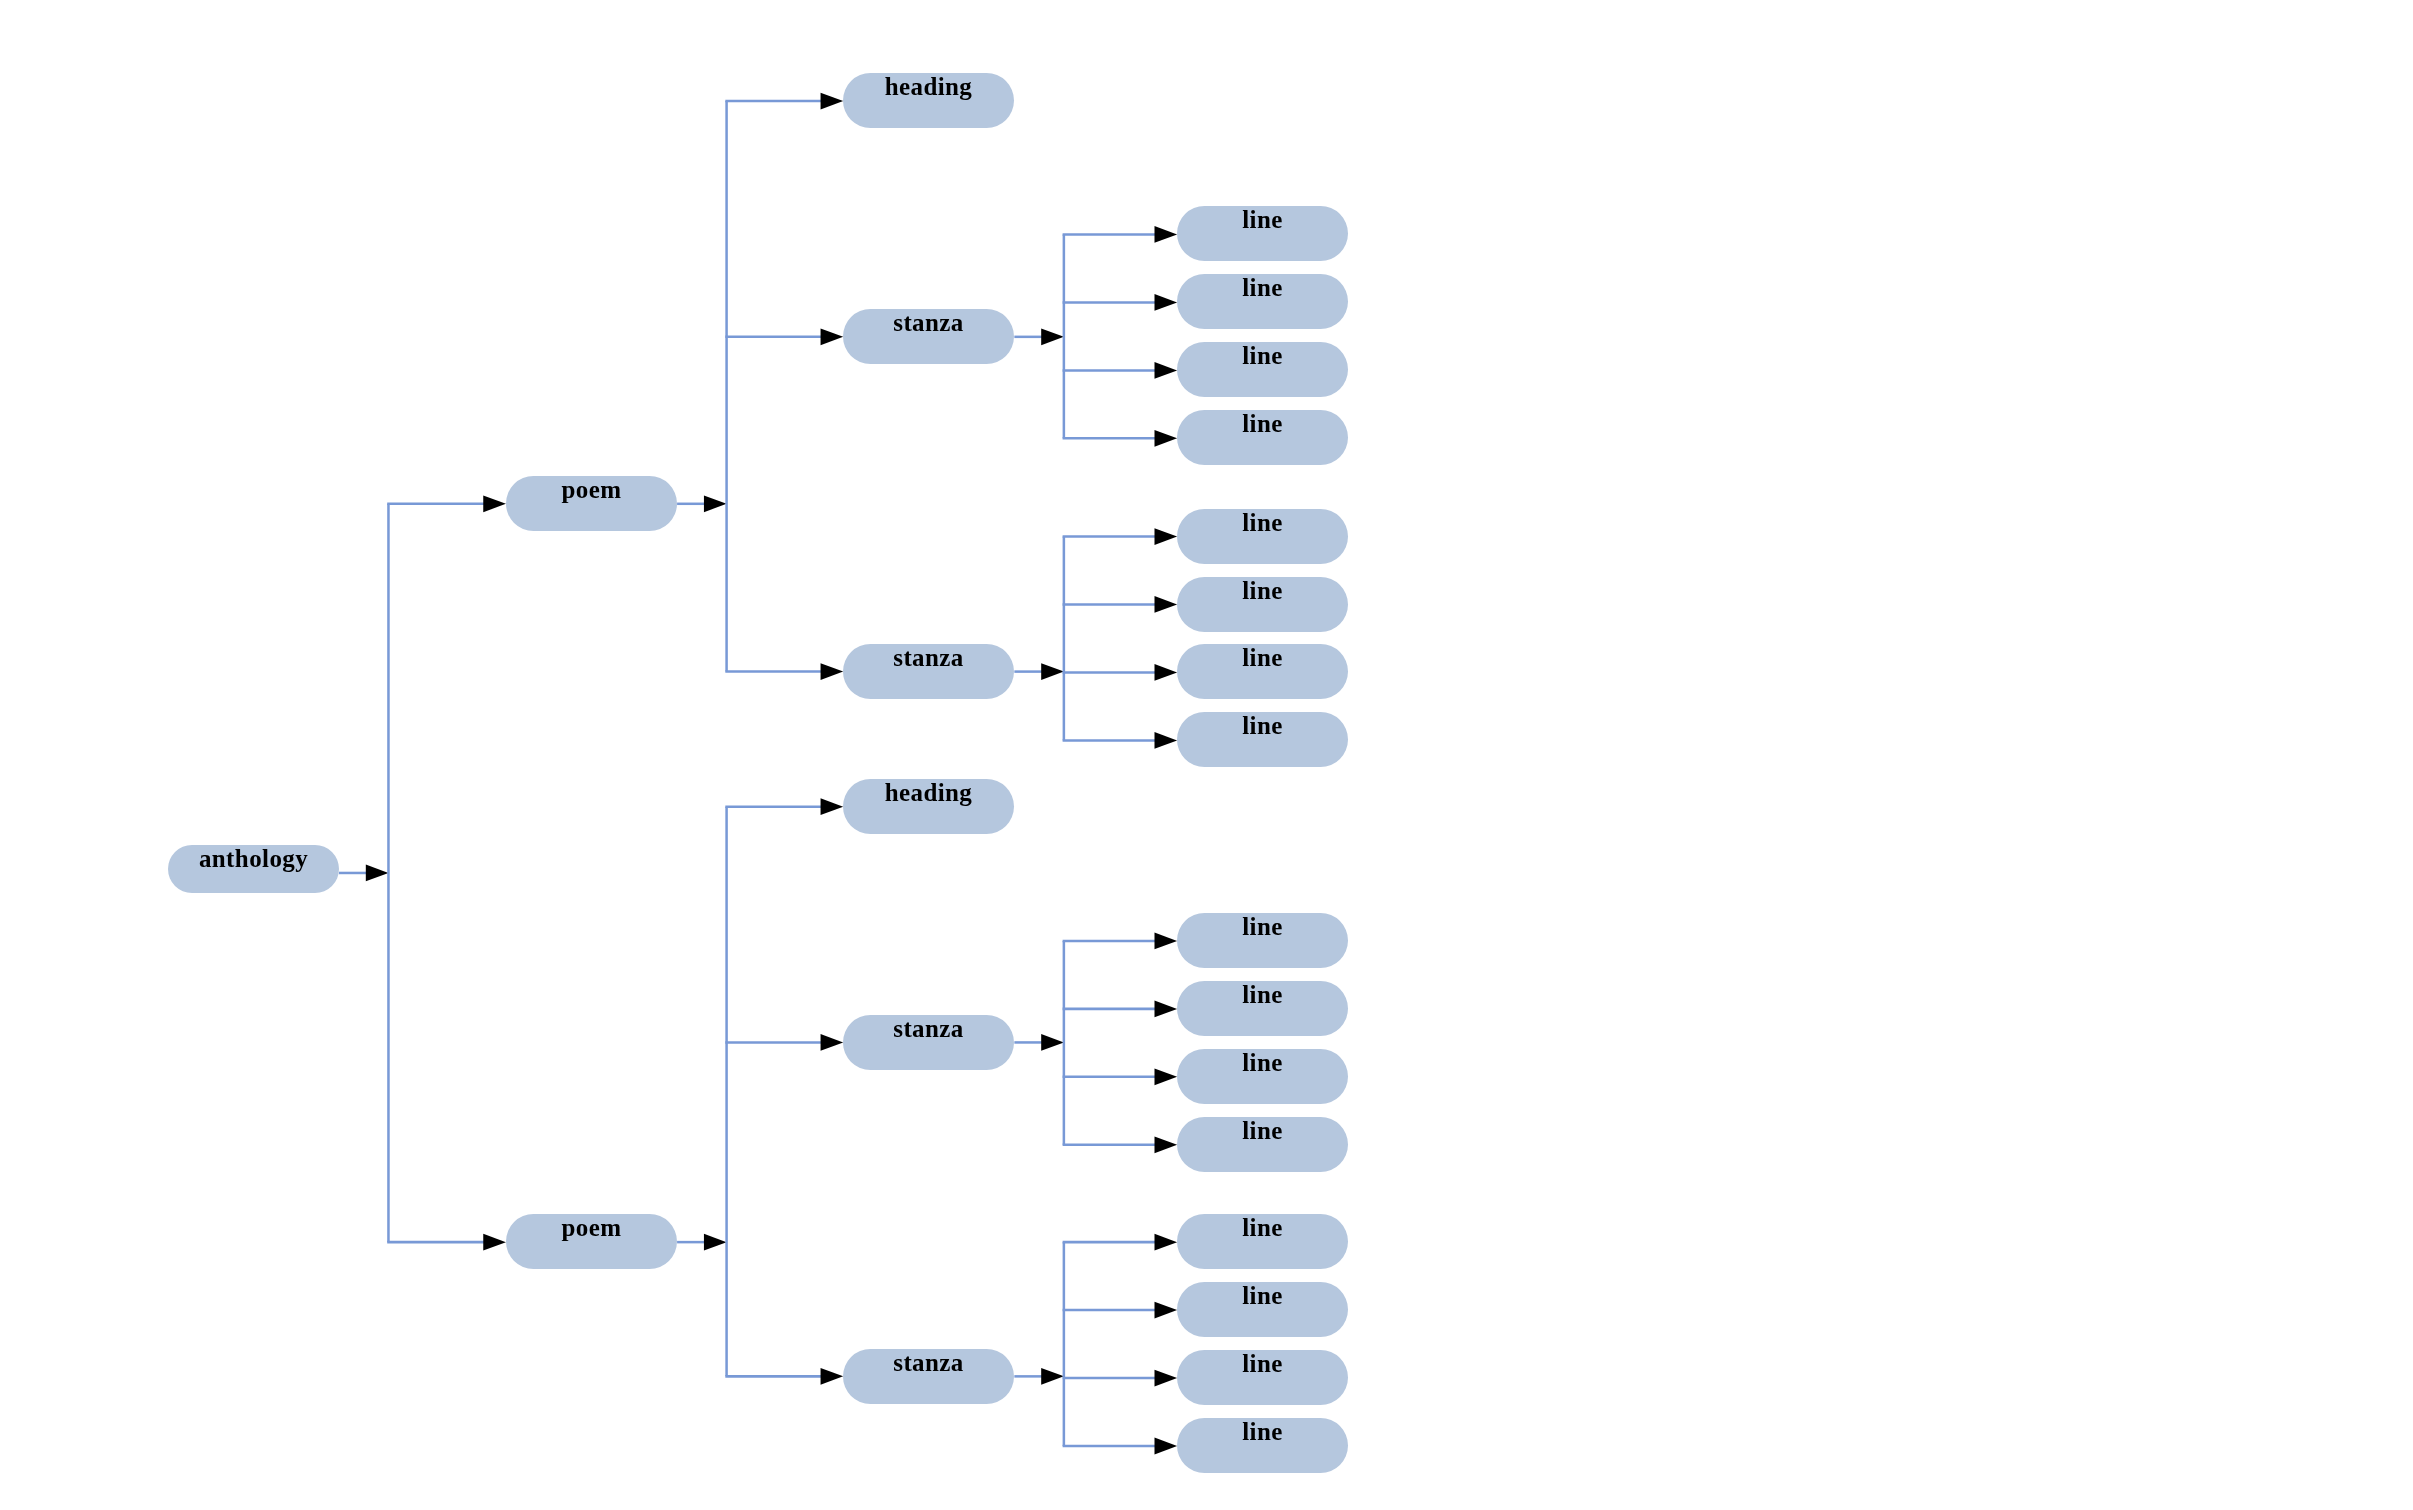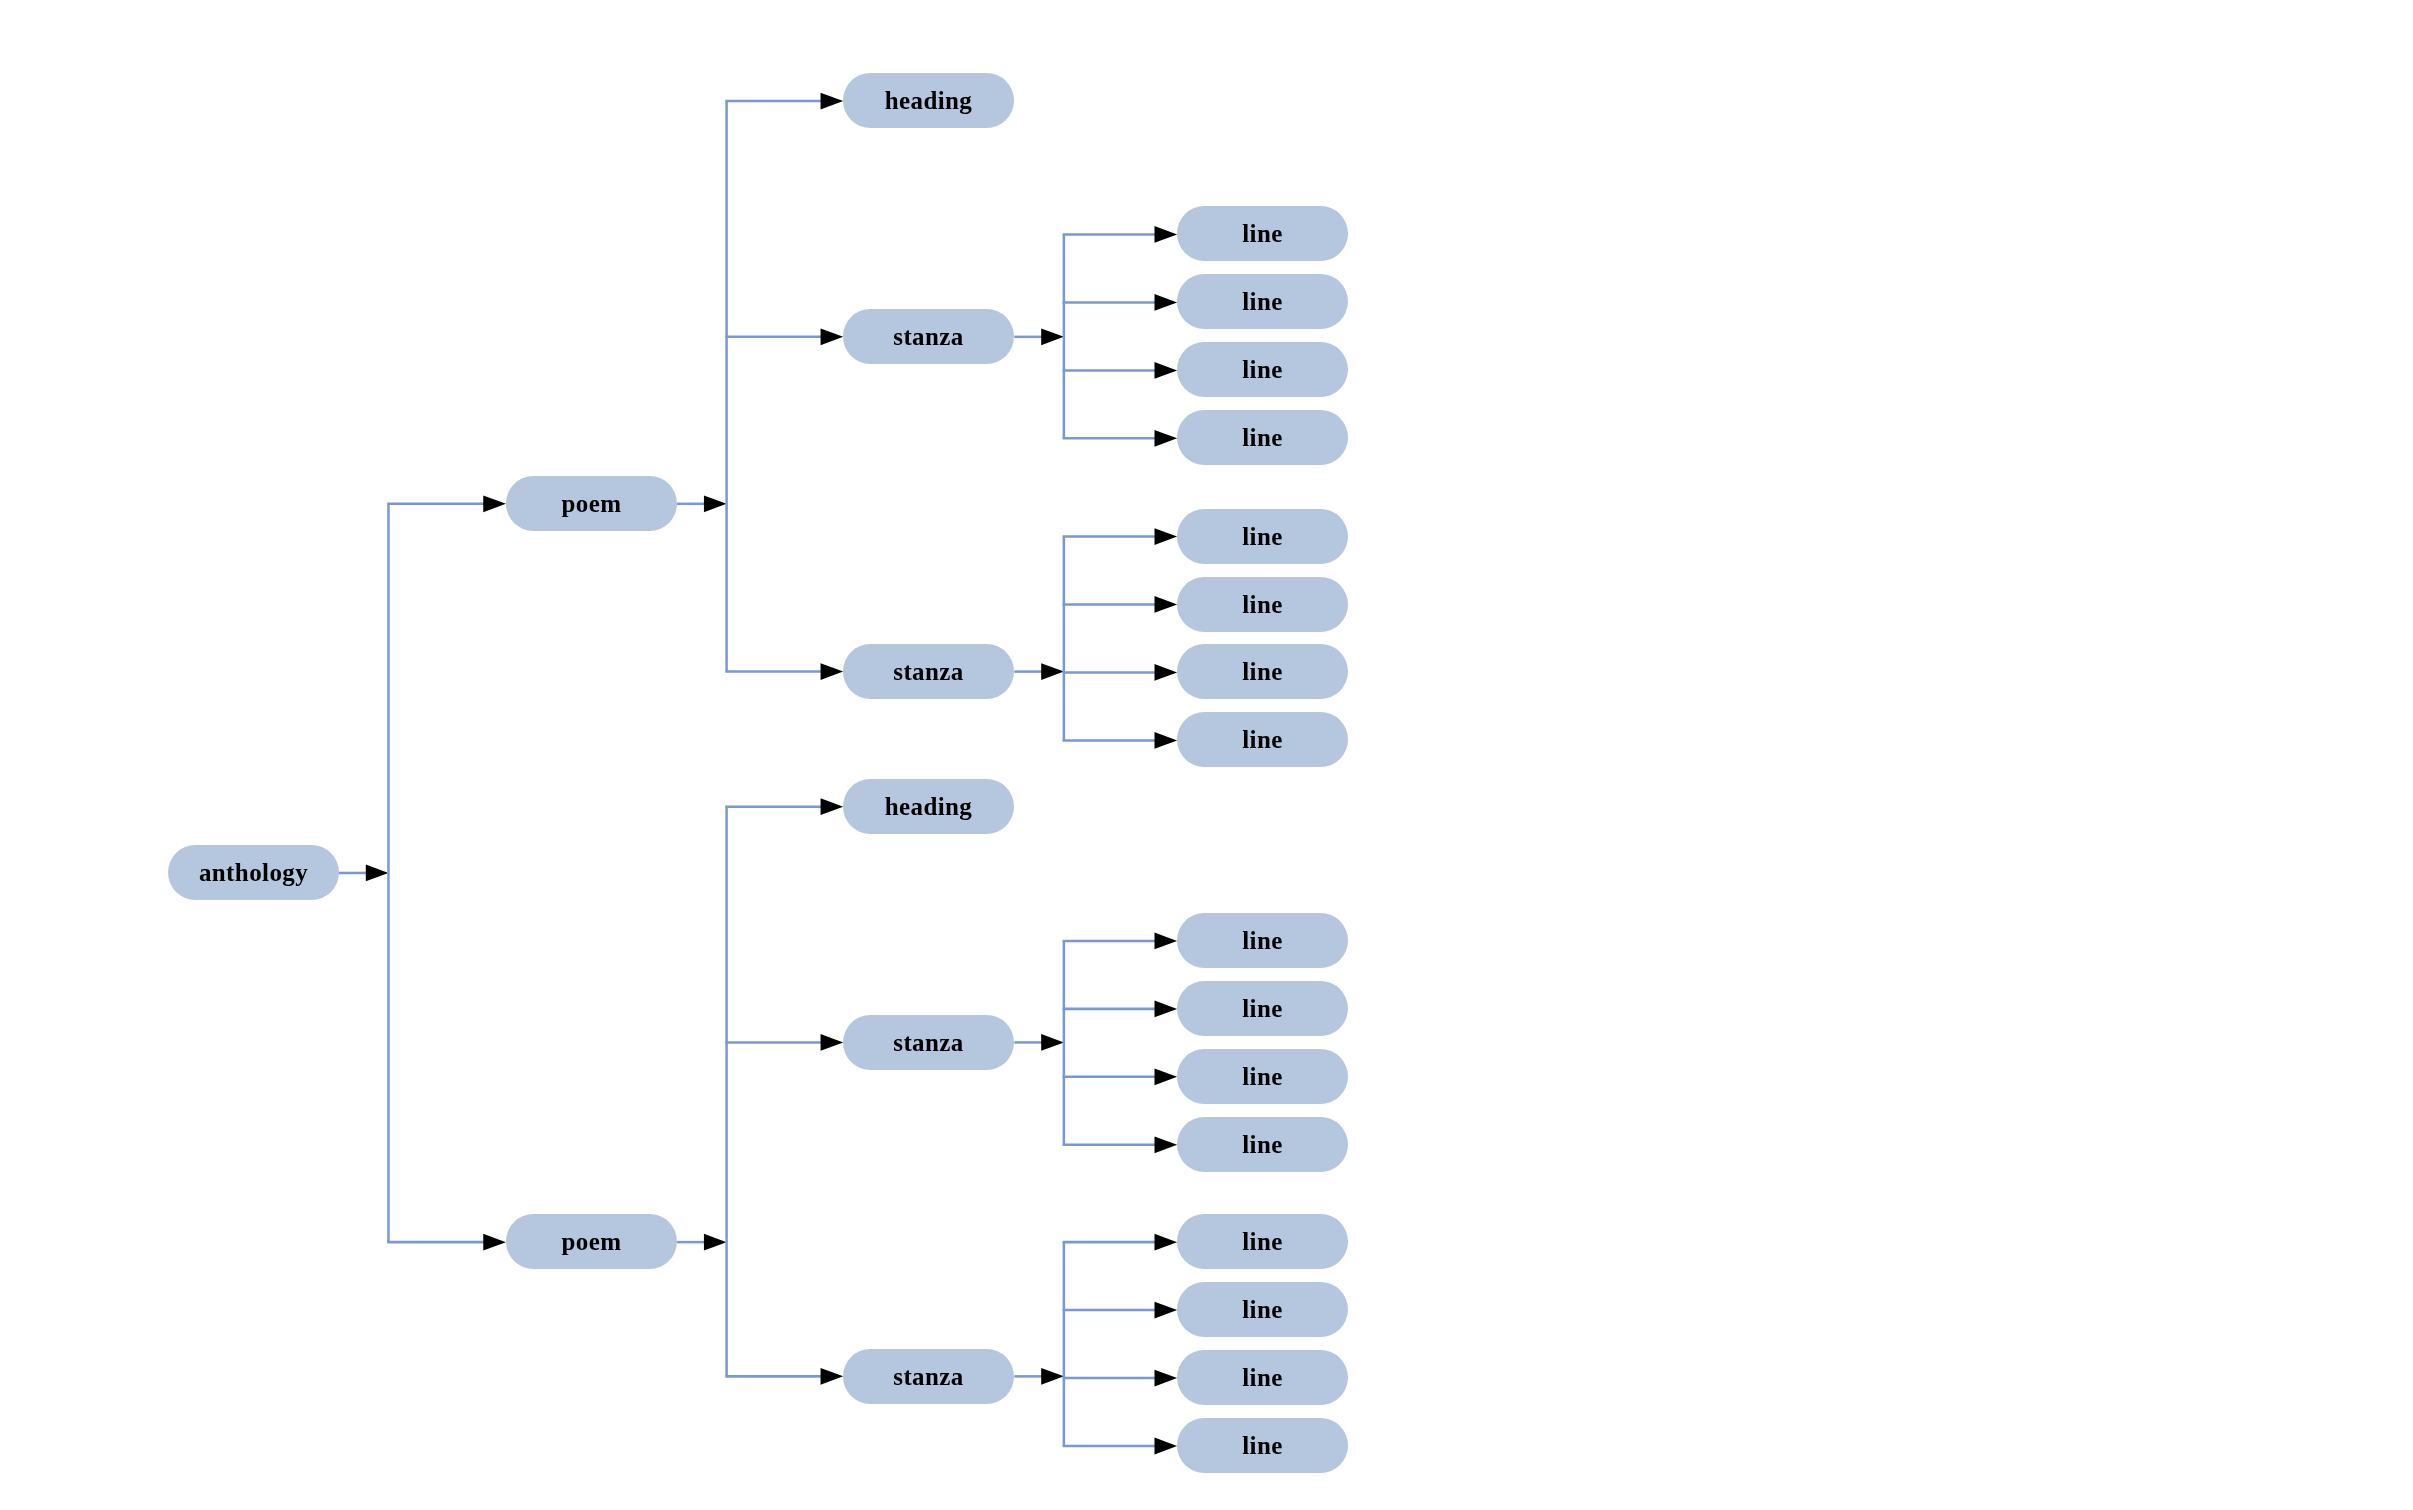--- a/index.html
+++ b/index.html
@@ -18,21 +18,20 @@
   #edge-layer {
     position: absolute;
     left: 0;
     top: 0;
     width: 2413px;
     height: 1511px;
   }
   .tree-node {
     position: absolute;
     display: flex;
-    align-items: center;
     justify-content: center;
     box-sizing: border-box;
     font-weight: bold;
     letter-spacing: 0.4px;
   }
 </style>
 </head>
 <body>
 
 <div id="canvas">
@@ -101,21 +100,21 @@
       <line x1="1266.5" y1="1480" x2="1377" y2="1480" stroke="#7899d6" stroke-width="3"></line>
       <polygon points="1403,1480 1376,1470 1376,1490" fill="#000000"></polygon>
       <line x1="1266.5" y1="1561" x2="1377" y2="1561" stroke="#7899d6" stroke-width="3"></line>
       <polygon points="1403,1561 1376,1551 1376,1571" fill="#000000"></polygon>
       <line x1="1266.5" y1="1642" x2="1377" y2="1642" stroke="#7899d6" stroke-width="3"></line>
       <polygon points="1403,1642 1376,1632 1376,1652" fill="#000000"></polygon>
       <line x1="1266.5" y1="1723" x2="1377" y2="1723" stroke="#7899d6" stroke-width="3"></line>
       <polygon points="1403,1723 1376,1713 1376,1733" fill="#000000"></polygon>
     </svg>
 
-<div class="tree-node" style="left: 168px; top: 845px; width: 171px; height: 55px; background: rgb(181, 199, 222); border-radius: 28px;">
+<div class="tree-node" style="left: 168px; top: 845px; width: 171px; height: 48px; background: rgb(181, 199, 222); border-radius: 28px;">
       <span style="color: rgb(0, 0, 0); font-size: 25px;">anthology</span>
     </div>
     <div class="tree-node" style="left: 506px; top: 476px; width: 171px; height: 55px; background: rgb(181, 199, 222); border-radius: 28px;">
       <span style="color: rgb(0, 0, 0); font-size: 25px;">poem</span>
     </div>
     <div class="tree-node" style="left: 506px; top: 1214px; width: 171px; height: 55px; background: rgb(181, 199, 222); border-radius: 28px;">
       <span style="color: rgb(0, 0, 0); font-size: 25px;">poem</span>
     </div>
     <div class="tree-node" style="left: 843px; top: 73px; width: 171px; height: 55px; background: rgb(181, 199, 222); border-radius: 28px;">
       <span style="color: rgb(0, 0, 0); font-size: 25px;">heading</span>

